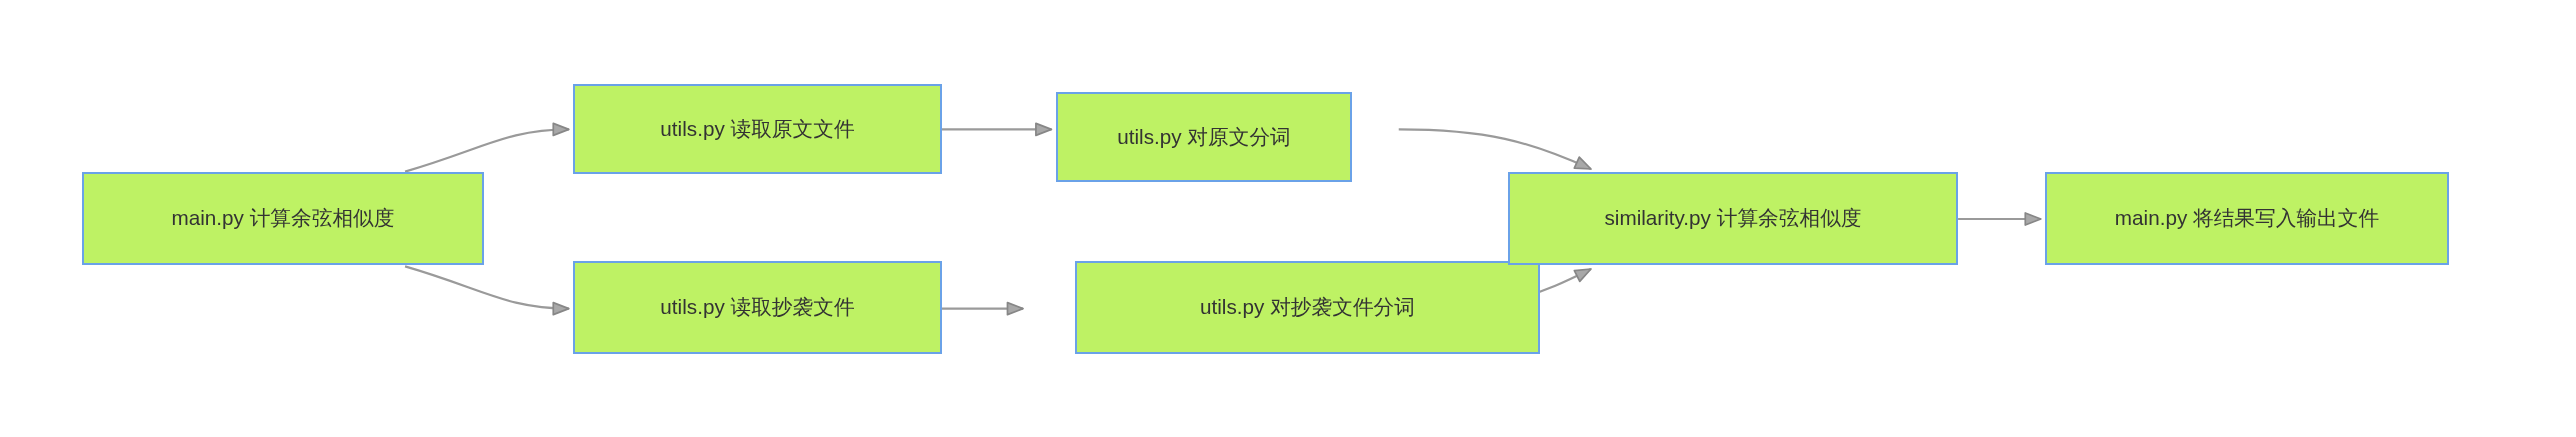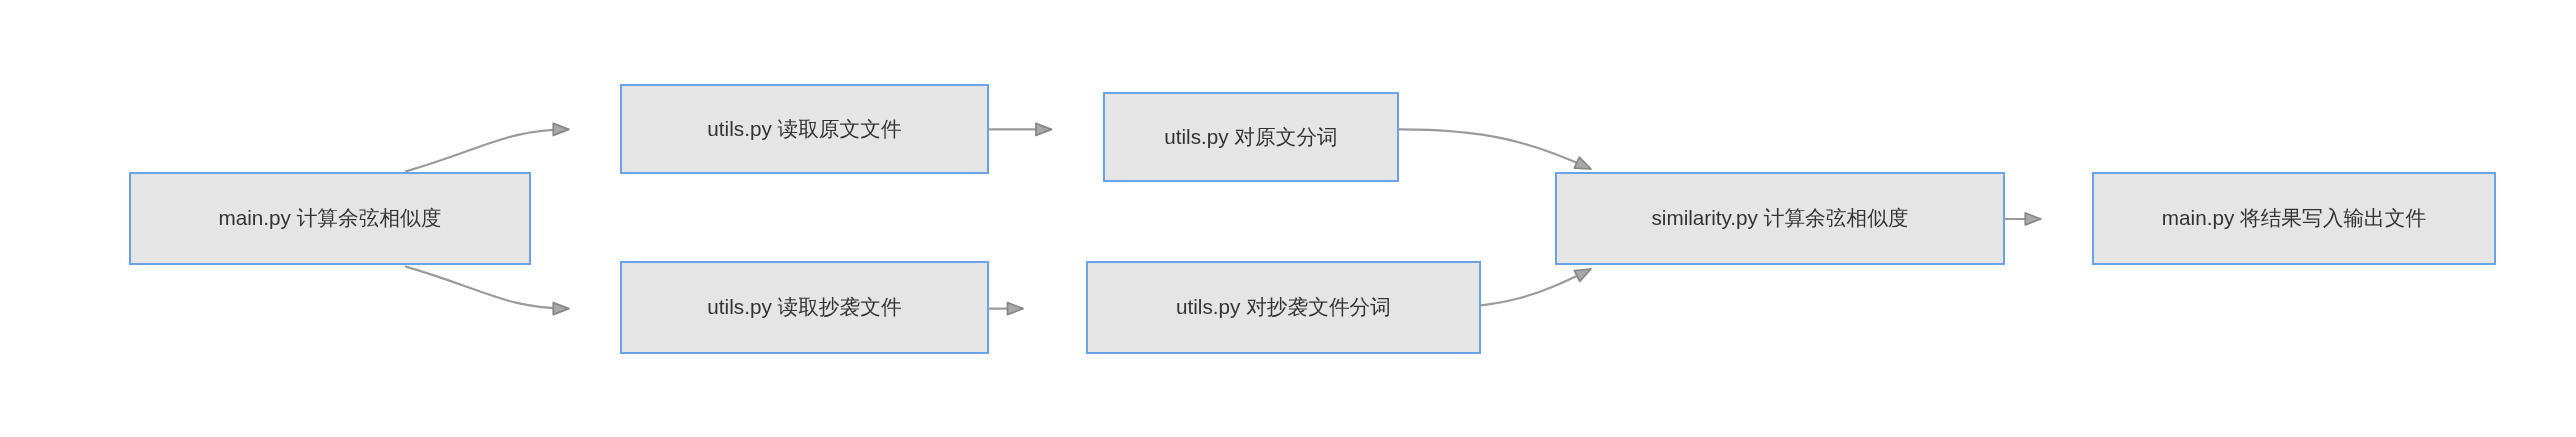--- a/index.html
+++ b/index.html
@@ -17,38 +17,37 @@
   }
   #edges {
     position: absolute;
     left: 0;
     top: 0;
     pointer-events: none;
   }
   .node {
     position: absolute;
     box-sizing: border-box;
-    background: #e5e5e5;
+    background: #bef264;
     border: 2.6px solid #6aa2e8;
     color: #333333;
     font-size: 20.7px;
     line-height: 1.3;
     display: flex;
     align-items: center;
     justify-content: center;
     text-align: center;
     white-space: nowrap;
-    margin-left: 47px;
   }
   
   .n-parse      { left: 82px;   top: 172px; width: 402px; height: 93px; }
   .n-read-orig  { left: 573px;  top: 84px;  width: 369px; height: 90px; }
   .n-tok-orig   { left: 1056px; top: 92px;  width: 296px; height: 90px; }
   .n-read-copy  { left: 573px;  top: 261px; width: 369px; height: 93px; }
-  .n-tok-copy   { left: 1039px; top: 261px; width: 395px; height: 93px; }
+  .n-tok-copy   { left: 1075px; top: 261px; width: 465px; height: 93px; }
   .n-similarity { left: 1508px; top: 172px; width: 450px; height: 93px; }
   .n-write      { left: 2045px; top: 172px; width: 404px; height: 93px; }
   .edge {
     fill: none;
     stroke: #9a9a9a;
     stroke-width: 2.5px;
   }
 </style>
 </head>
 <body>

